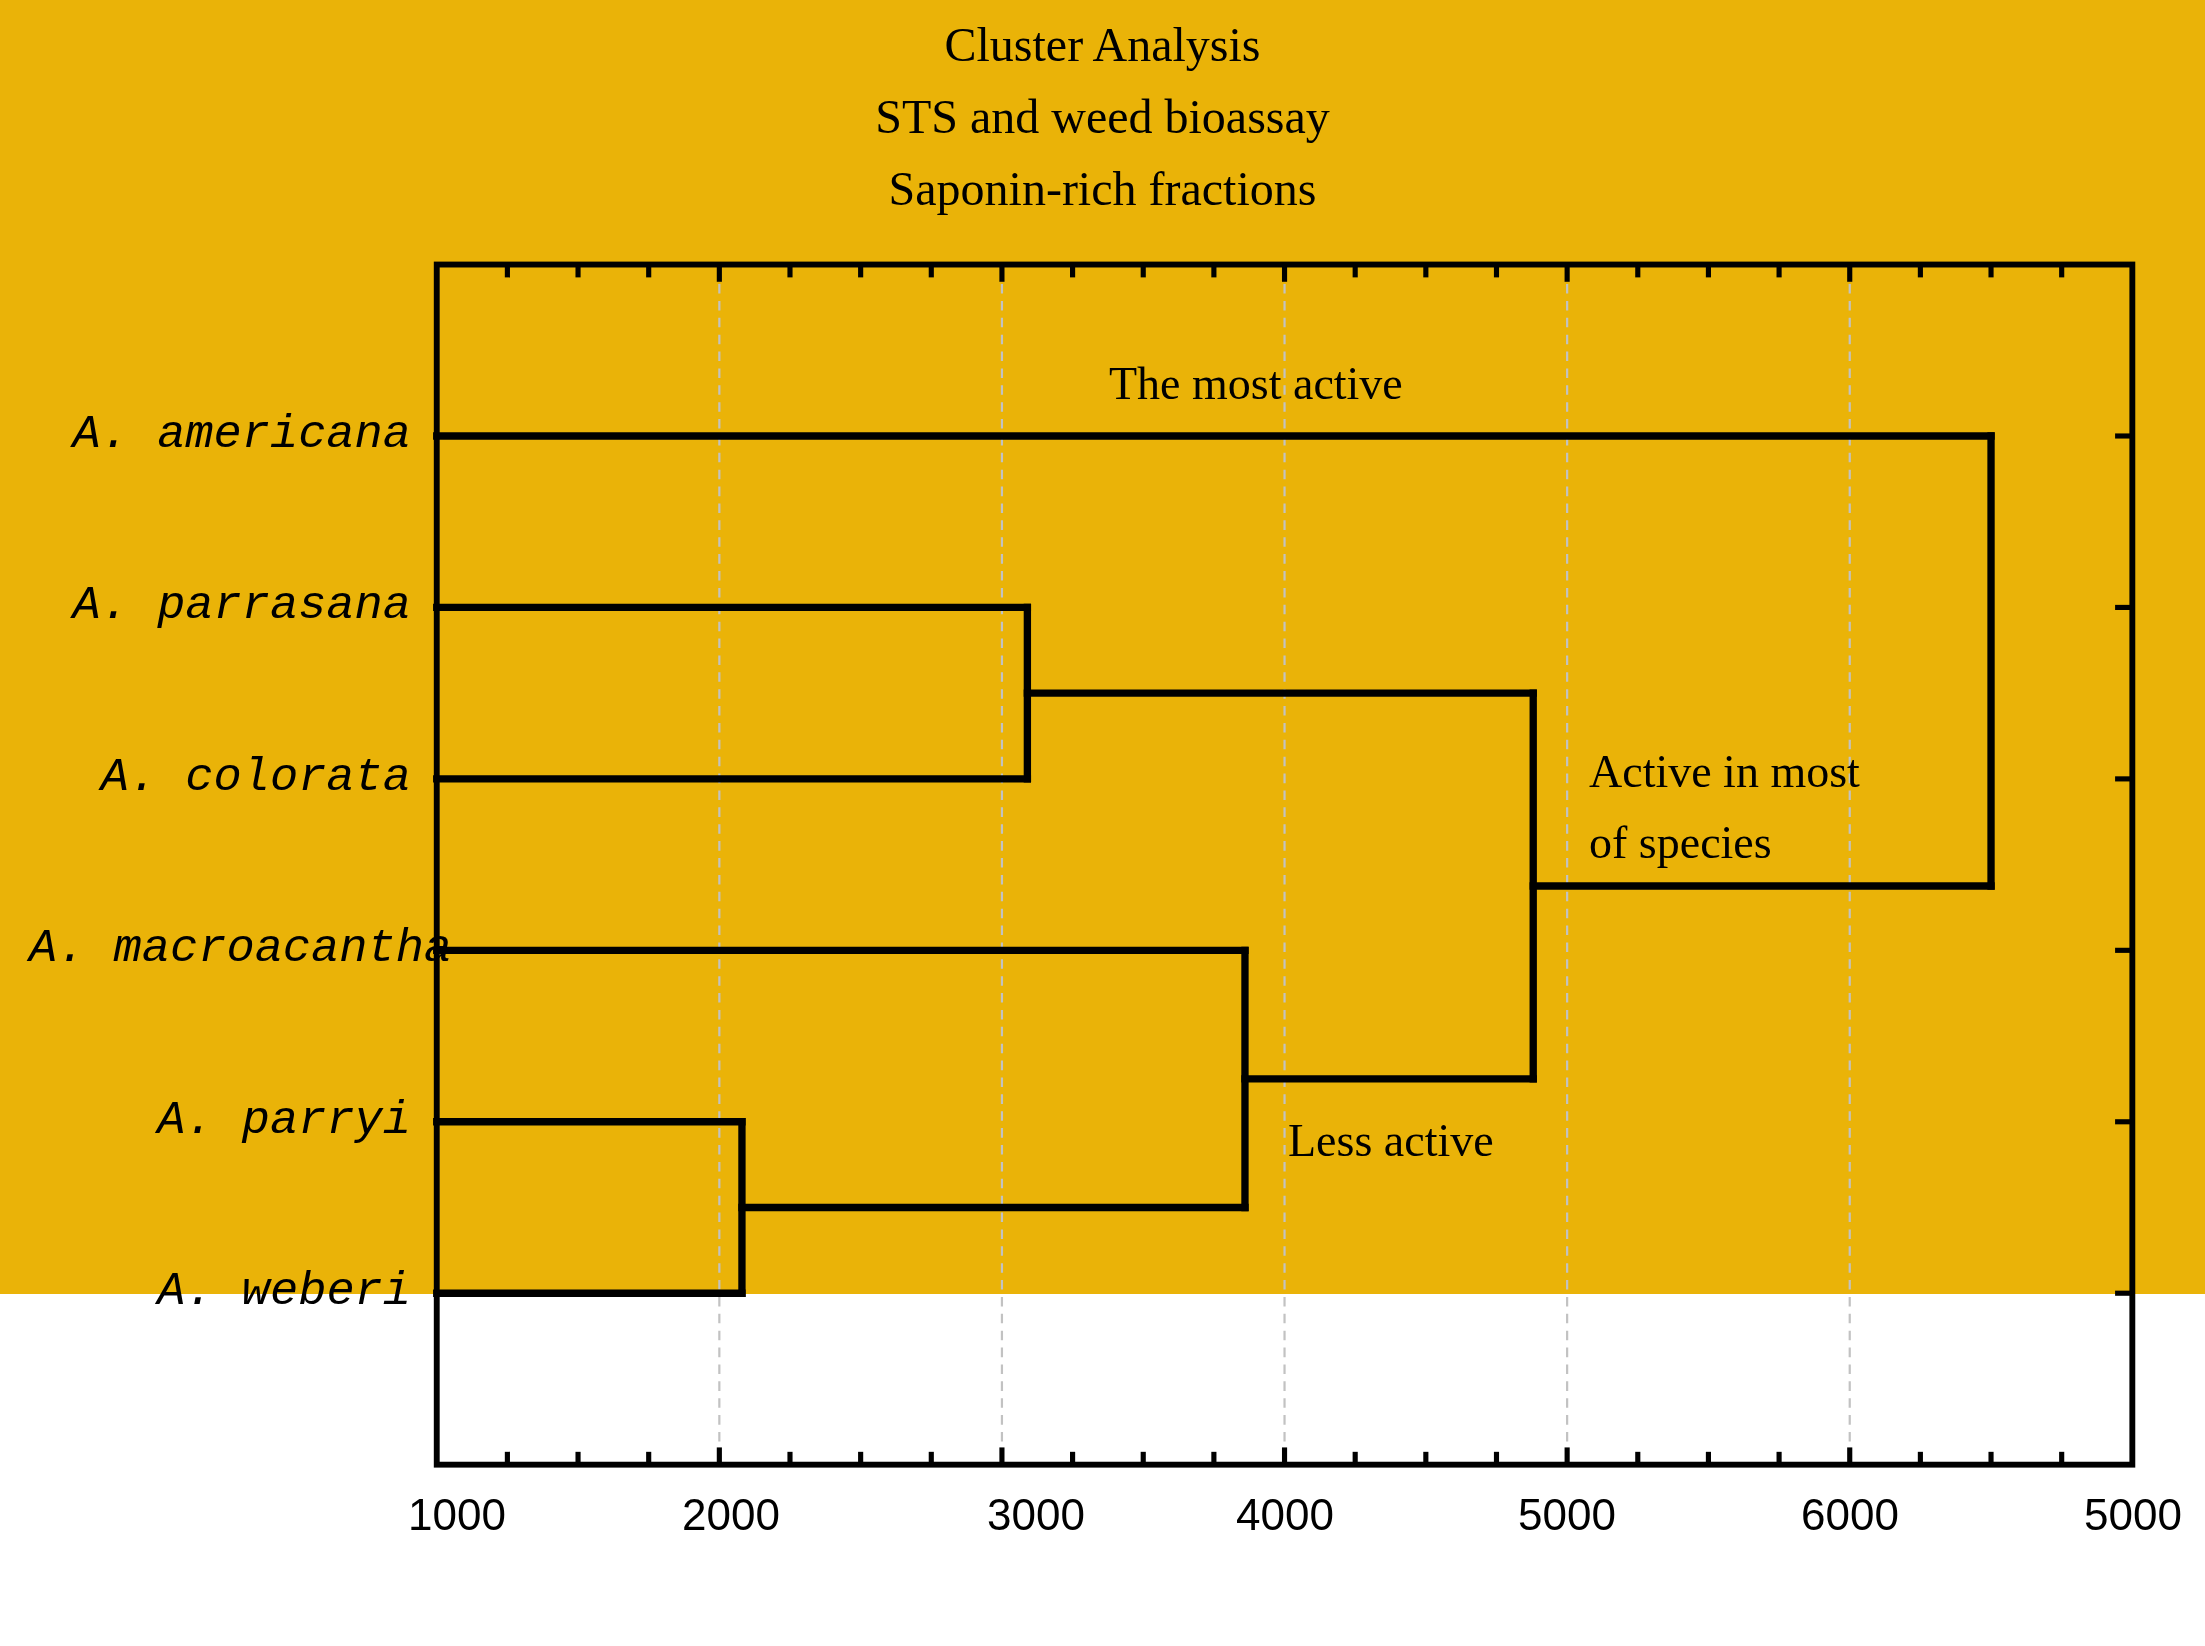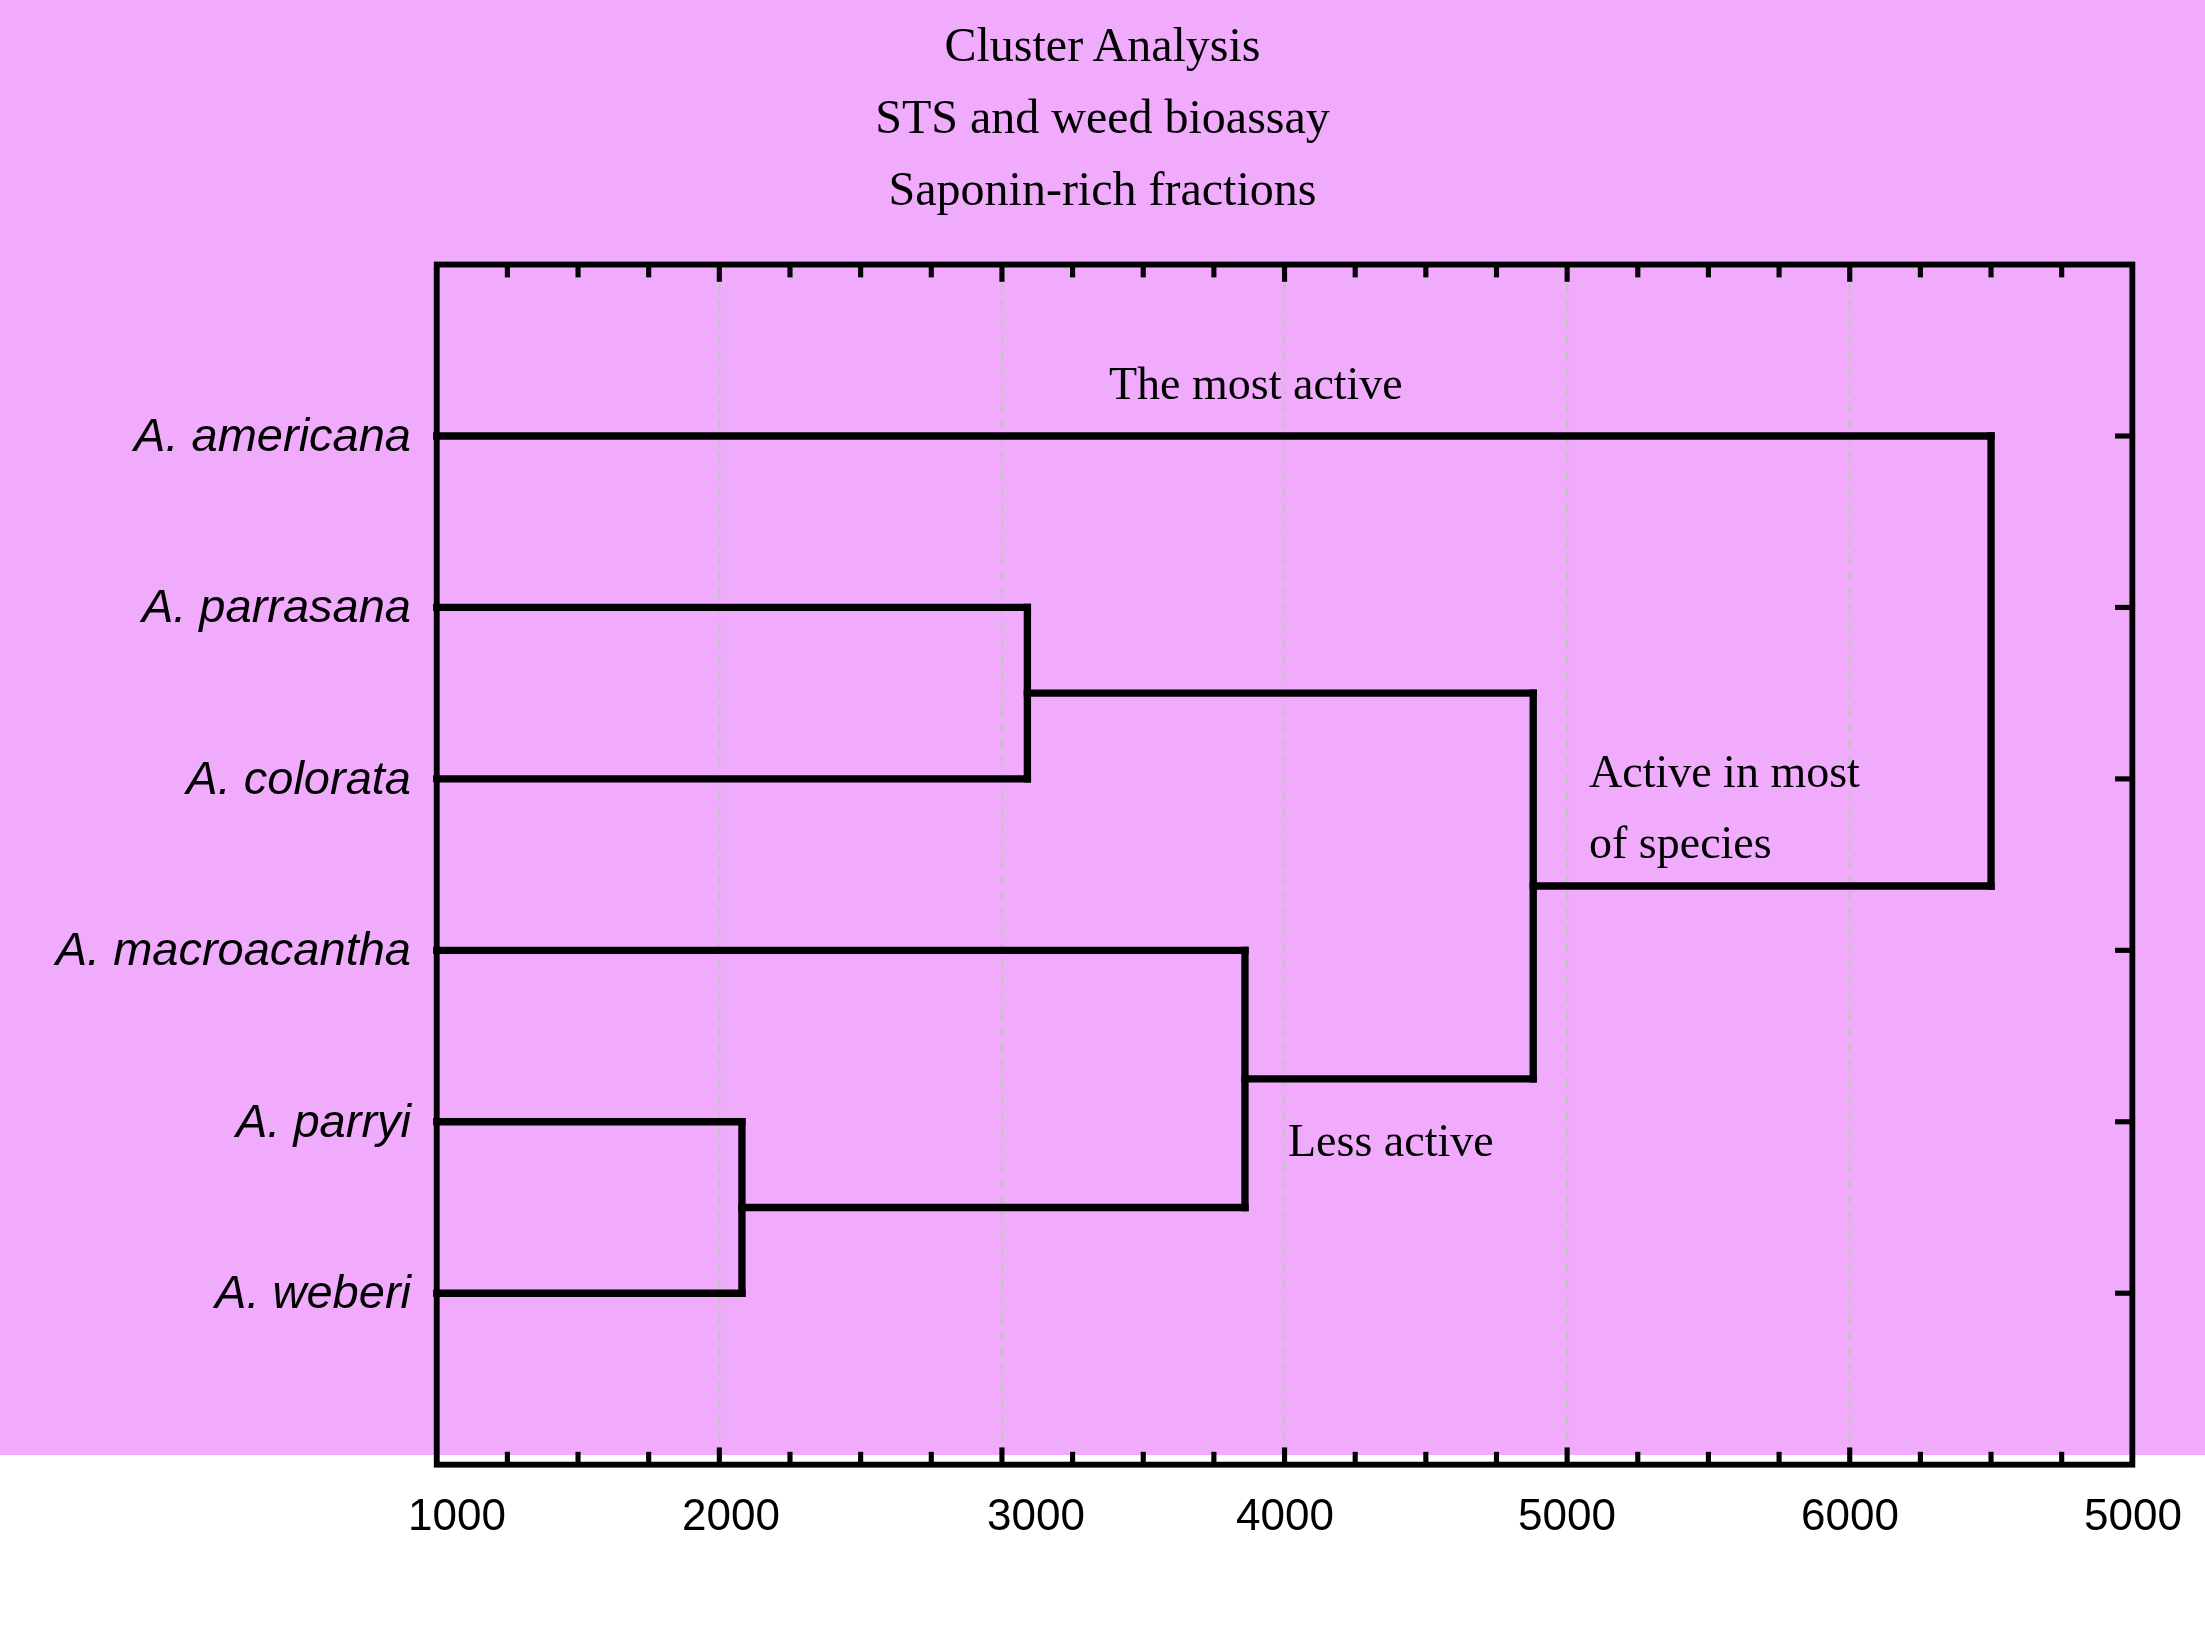--- a/index.html
+++ b/index.html
@@ -6,22 +6,22 @@
     margin: 0;
     padding: 0;
     width: 2205px;
     height: 1647px;
     background: #ffffff;
     overflow: hidden;
   }
   .page {
     position: relative;
     width: 2205px;
-    height: 1455px;
-    background: #f0abfc;
+    height: 1294px;
+    background: #eab308;
     font-family: "Liberation Serif", serif;
     color: #000000;
   }
   .chart-title {
     position: absolute;
     top: 8.8px;
     left: 0;
     width: 100%;
     text-align: center;
     font-size: 48px;
@@ -33,21 +33,21 @@
     position: absolute;
     left: 0;
     top: 0;
   }
   .leaf-label {
     position: absolute;
     left: 29px;
     width: 382px;
     text-align: right;
     transform: translateY(-52%);
-    font-family: Liberation Sans, sans-serif;
+    font-family: Liberation Mono, monospace;
     font-style: italic;
     font-size: 47px;
     white-space: nowrap;
     color: #000;
   }
   .tick-label {
     position: absolute;
     transform: translate(-50%, -50%);
     font-family: "Liberation Sans", sans-serif;
     font-size: 44px;

